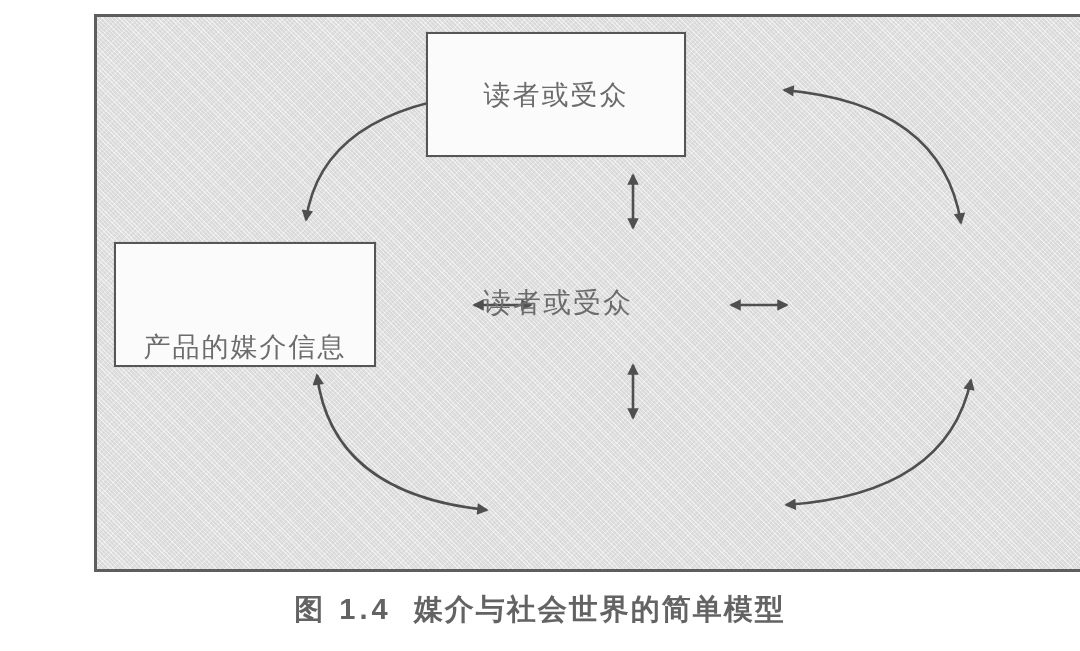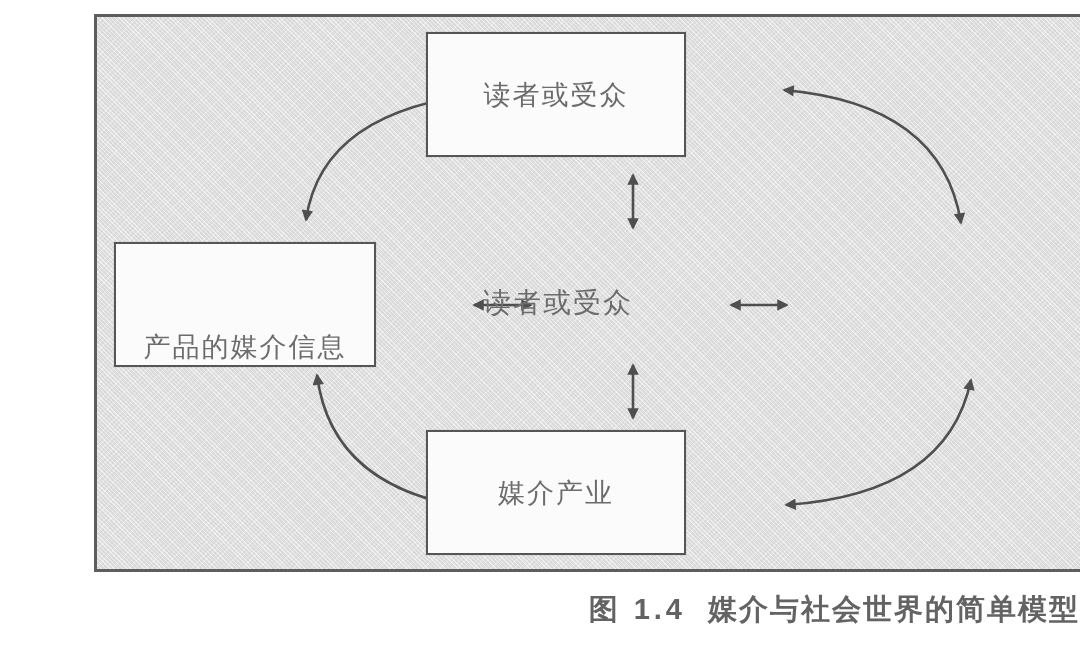--- a/index.html
+++ b/index.html
@@ -60,21 +60,21 @@
     position: absolute;
     left: 461px; top: 286px;
     transform: translate(-50%, -50%);
     font-size: 28px;
   }
 
   
   .caption {
     position: absolute;
     left: 0; top: 590px; width: 1080px;
-    text-align: right;
+    text-align: center;
     color: #636363;
     font-weight: bold;
     font-size: 29px;
     letter-spacing: 1px;
   }
   .caption .fig-label { letter-spacing: 4px; margin-right: 22px; }
   .caption .fig-title { letter-spacing: 2px; }
 </style>
 </head>
 <body>
@@ -105,23 +105,20 @@
       <span class="node-label">读者或受众</span>
     </div>
 
     <div class="node node-left">
       <span class="node-label">产品的媒介信息</span>
     </div>
 
     <span class="center-label">读者或受众</span>
 
 
-    <div class="node node-bottom">
-      <span class="node-label">媒介产业</span>
-    </div>
 
   </div>
 
   <div class="caption">
     <span class="fig-label">图 1.4</span><span class="fig-title">媒介与社会世界的简单模型</span>
   </div>
 
 </div>
 
 </body></html>

